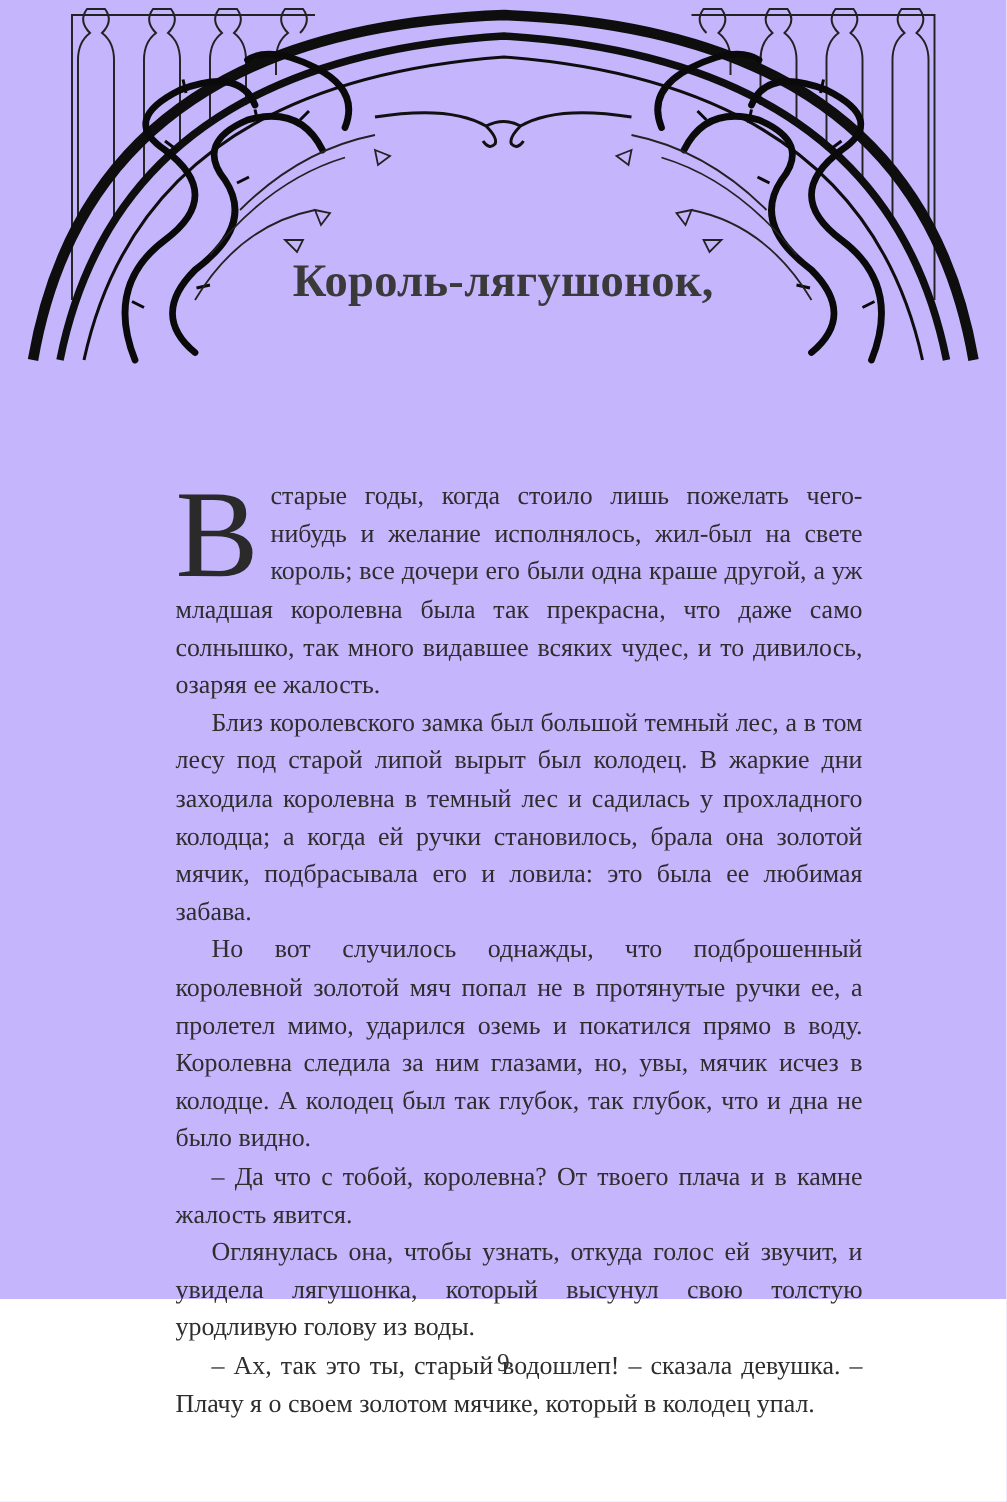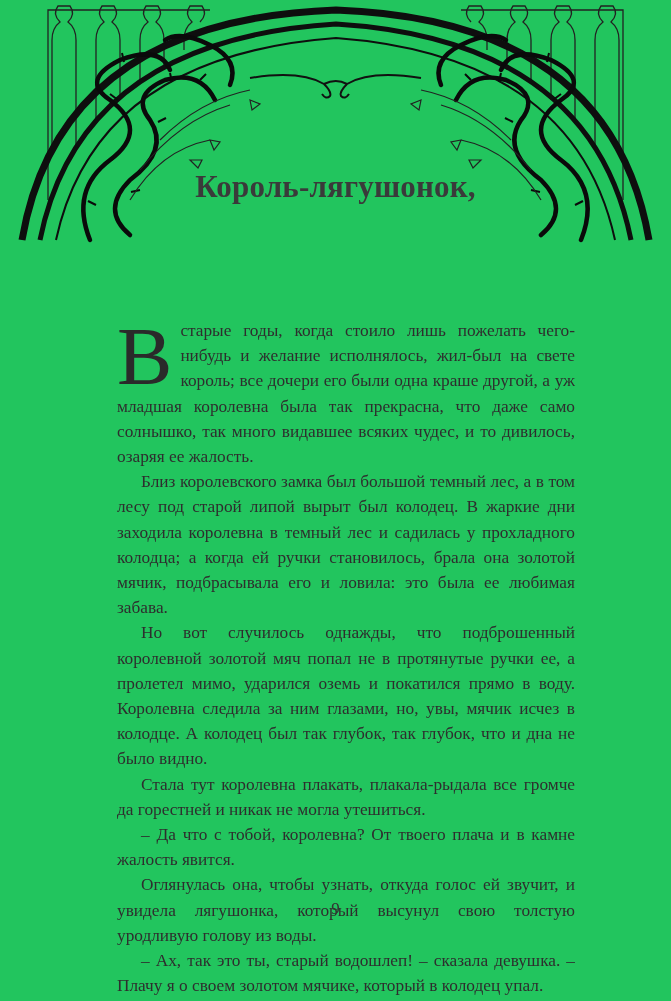--- a/index.html
+++ b/index.html
@@ -1,19 +1,19 @@
 <!DOCTYPE html>
 <html><head>
   <meta charset="utf-8">
   <style>
     * { margin: 0; padding: 0; box-sizing: border-box; }
     html, body { width: 671px; height: 1001px; background: #ffffff; overflow: hidden; }
     body { position: relative; font-family: "DejaVu Serif", "Liberation Serif", serif; color: #2b2b2b; }
 
-    .page { position: relative; width: 671px; height: 1001px; background: #22c55e; }
+    .page { position: relative; width: 671px; height: 866px; background: #c4b5fd; }
 
     .ornament { position: absolute; left: 0; top: 0; width: 671px; height: 250px; }
 
     .title {
       position: absolute; left: 0; right: 0; top: 170px;
       text-align: center;
       font-family: "Liberation Serif", "DejaVu Serif", serif;
       font-size: 31px; line-height: 34px; color: #3a3a3a;
       letter-spacing: 0.2px;
     }
@@ -100,20 +100,19 @@
   </svg>
 
   <h1 class="title">
     <span>Король-лягушонок,</span>
   </h1>
 
   <div class="body-text">
     <p class="first"><span class="dropcap">В</span><span> старые годы, когда стоило лишь пожелать чего-нибудь и желание исполнялось, жил-был на свете король; все дочери его были одна краше другой, а уж младшая королевна была так прекрасна, что даже само солнышко, так много видавшее всяких чудес, и то дивилось, озаряя ее жалость.</span></p>
     <p>Близ королевского замка был большой темный лес, а в том лесу под старой липой вырыт был колодец. В жаркие дни заходила королевна в темный лес и садилась у прохладного колодца; а когда ей ручки становилось, брала она золотой мячик, подбрасывала его и ловила: это была ее любимая забава.</p>
     <p>Но вот случилось однажды, что подброшенный королевной золотой мяч попал не в протянутые ручки ее, а пролетел мимо, ударился оземь и покатился прямо в воду. Королевна следила за ним глазами, но, увы, мячик исчез в колодце. А колодец был так глубок, так глубок, что и дна не было видно.</p>
-    <p>Стала тут королевна плакать, плакала-рыдала все громче да горестней и никак не могла утешиться.</p>
     <p>– Да что с тобой, королевна? От твоего плача и в камне жалость явится.</p>
     <p>Оглянулась она, чтобы узнать, откуда голос ей звучит, и увидела лягушонка, который высунул свою толстую уродливую голову из воды.</p>
     <p>– Ах, так это ты, старый водошлеп! – сказала девушка. – Плачу я о своем золотом мячике, который в колодец упал.</p>
   </div>
 
   <div class="page-number">9</div>
 </div>
 
 </body></html>

